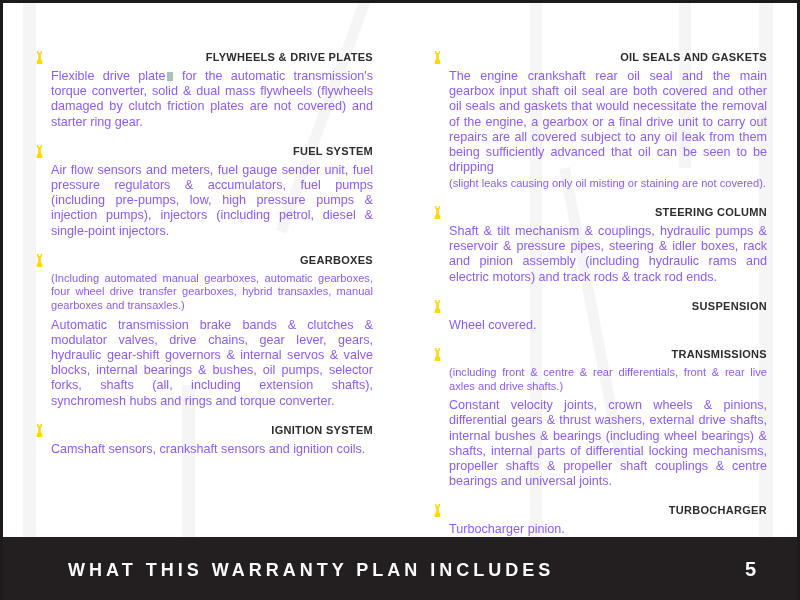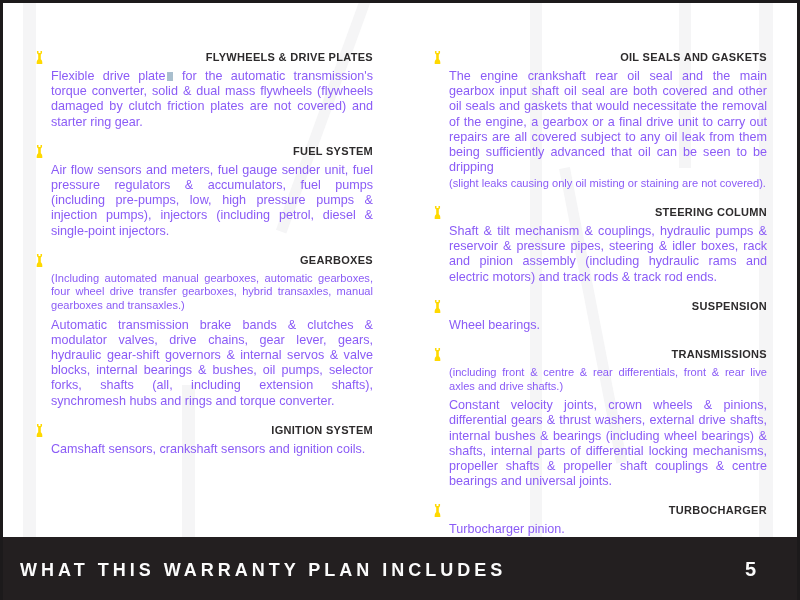--- a/index.html
+++ b/index.html
@@ -33,21 +33,21 @@
   .cursor-artifact{
     display:inline-block;width:6px;height:9px;background:#a9bfce;
     margin:0 1px 0 1px;vertical-align:-1px;
   }
 
   #footer{
     position:absolute;left:-3px;top:534px;width:800px;height:66px;
     background:#231f20;display:flex;align-items:center;
   }
   #footer-title{
-    margin-left:20px;color:#fbfbfb;font-size:18px;font-weight:bold;
+    margin-left:68px;color:#fbfbfb;font-size:18px;font-weight:bold;
     letter-spacing:4px;white-space:nowrap;
   }
   #footer-page{
     position:absolute;right:44px;top:50%;transform:translateY(-54%);
     color:#fbfbfb;font-size:20px;font-weight:bold;
   }
 </style>
 </head>
 <body>
 
@@ -99,21 +99,21 @@
       <div class="section">
         <h3><svg class="sec-icon" viewBox="0 0 9 13">
             <path d="M2 0 H3.5 V2.1 H5.5 V0 H7 C7.4 1.7 6.7 3 5.8 3.6 L5.8 8.3 C7 9.1 7.5 10.5 7.3 13 L1.7 13 C1.5 10.5 2 9.1 3.2 8.3 L3.2 3.6 C2.3 3 1.6 1.7 2 0 Z" fill="#ffd900"></path>
           </svg>STEERING COLUMN</h3>
         <p>Shaft &amp; tilt mechanism &amp; couplings, hydraulic pumps &amp; reservoir &amp; pressure pipes, steering &amp; idler boxes, rack and pinion assembly (including hydraulic rams and electric motors) and track rods &amp; track rod ends.</p>
       </div>
       <div class="section">
         <h3><svg class="sec-icon" viewBox="0 0 9 13">
             <path d="M2 0 H3.5 V2.1 H5.5 V0 H7 C7.4 1.7 6.7 3 5.8 3.6 L5.8 8.3 C7 9.1 7.5 10.5 7.3 13 L1.7 13 C1.5 10.5 2 9.1 3.2 8.3 L3.2 3.6 C2.3 3 1.6 1.7 2 0 Z" fill="#ffd900"></path>
           </svg>SUSPENSION</h3>
-        <p>Wheel bearings.</p>
+        <p>Wheel covered.</p>
       </div>
       <div class="section">
         <h3><svg class="sec-icon" viewBox="0 0 9 13">
             <path d="M2 0 H3.5 V2.1 H5.5 V0 H7 C7.4 1.7 6.7 3 5.8 3.6 L5.8 8.3 C7 9.1 7.5 10.5 7.3 13 L1.7 13 C1.5 10.5 2 9.1 3.2 8.3 L3.2 3.6 C2.3 3 1.6 1.7 2 0 Z" fill="#ffd900"></path>
           </svg>TRANSMISSIONS</h3>
         <p class="small">(including front &amp; centre &amp; rear differentials, front &amp; rear live axles and drive shafts.)</p>
         <p>Constant velocity joints, crown wheels &amp; pinions, differential gears &amp; thrust washers, external drive shafts, internal bushes &amp; bearings (including wheel bearings) &amp; shafts, internal parts of differential locking mechanisms, propeller shafts &amp; propeller shaft couplings &amp; centre bearings and universal joints.</p>
       </div>
       <div class="section">
         <h3><svg class="sec-icon" viewBox="0 0 9 13">

